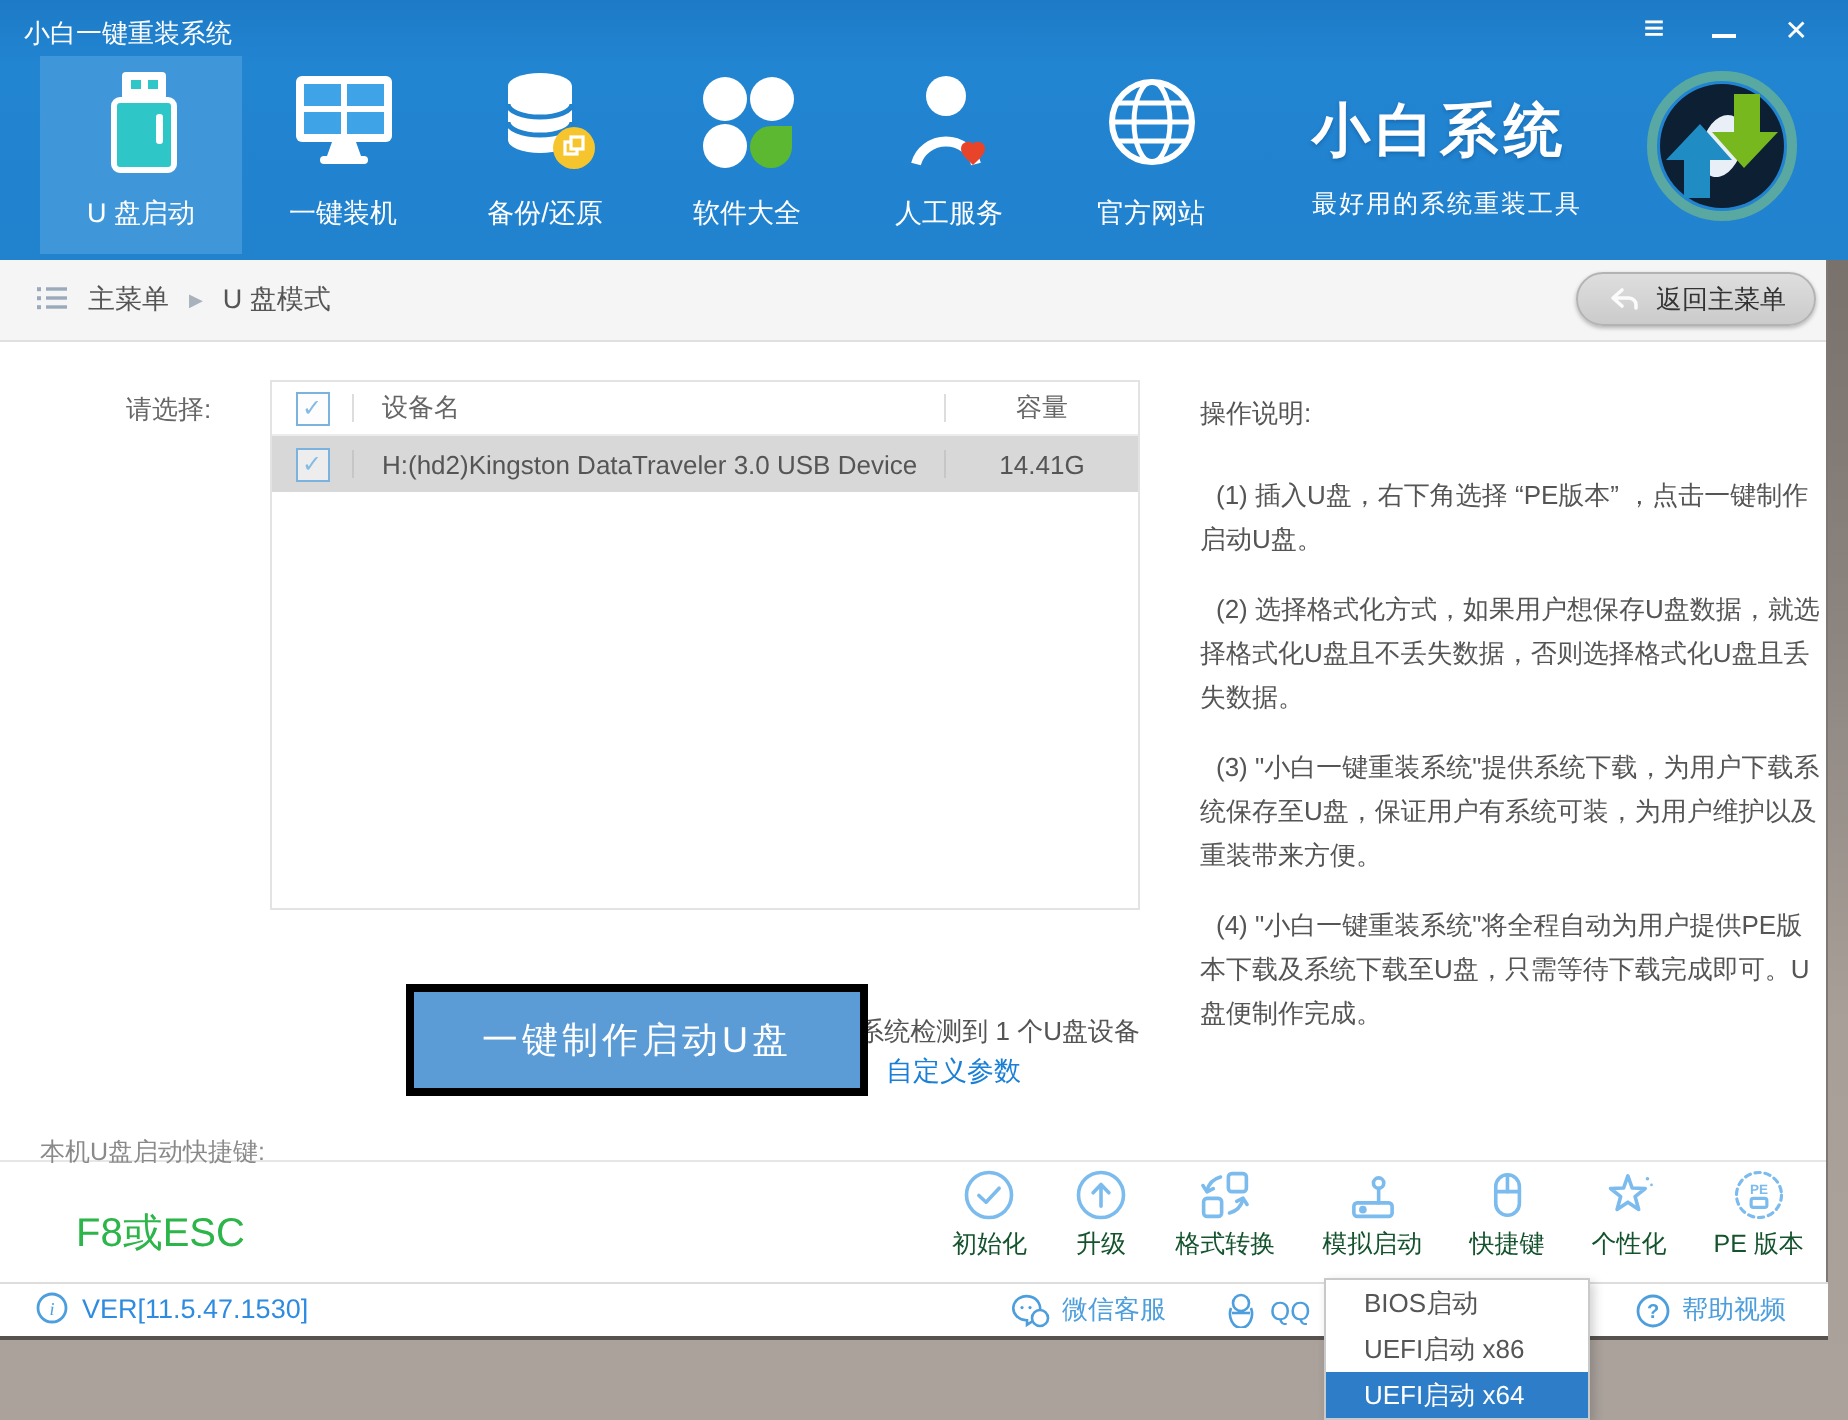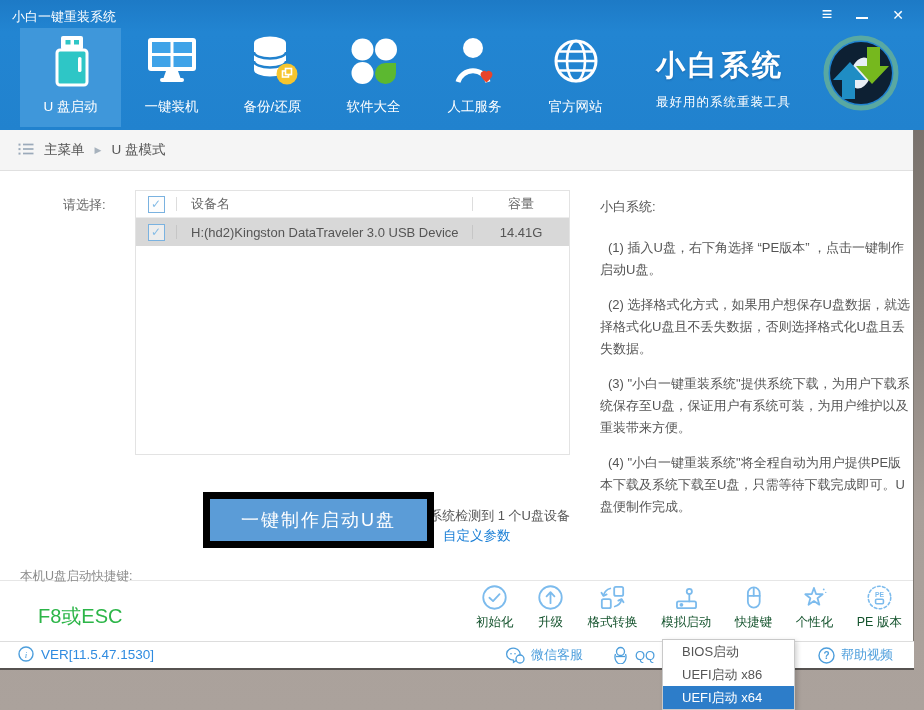--- a/index.html
+++ b/index.html
@@ -50,21 +50,21 @@
   .col-dev { flex:1; padding-left:14px; }
   .col-cap { width:96px; text-align:center; }
   .vdiv { width:1px; height:14px; background:#ddd; }
   .tdata .vdiv { background:#c6c6c6; }
   .cb { width:17px; height:17px; border:1px solid #7ab2e0; background:#fdfdfd; color:#85bce6;
     font-size:12px; display:flex; align-items:center; justify-content:center; cursor:pointer; }
   .tdata .cb { background:rgba(255,255,255,.55); }
   .detect-text { position:absolute; left:135px; top:463px; width:435px; text-align:right;
     font-size:13px; color:#555;margin-top:44px; }
   .make-btn { position:absolute; left:203px; top:492px; width:231px; height:56px;
-    background:#5b9cd7; border:7px solid #000000; color:#fff; font-size:18px; letter-spacing:2px;
+    background:#5b9cd7; border:4px solid #000000; color:#fff; font-size:18px; letter-spacing:2px;
     display:flex; align-items:center; justify-content:center; cursor:pointer; }
   .custom-link { position:absolute; left:443px; top:527px; font-size:13.5px; color:#1a7fd6; cursor:pointer; }
   .instructions { position:absolute; left:600px; top:196px; width:312px; color:#555; font-size:13px; line-height:22px; }
   .instructions h3 { font-size:13px; font-weight:normal; margin-bottom:19px; }
   .instructions p { margin-bottom:13px; text-indent:8px; }
   .footer-divider { position:absolute; left:0; top:580px; width:914px; height:1px; background:#e6e6e6; }
   
   .hotkey-label { position:absolute; left:20px; top:568px; font-size:12.5px; color:#8a8a8a; }
   .hotkey-value { position:absolute; left:38px; top:603px; font-size:20px; color:#2cb548; }
   .tools { position:absolute; left:476px; top:584px; width:426px; display:flex; justify-content:space-between; }
@@ -201,20 +201,26 @@
         <g fill="#9baaba">
           <rect x="0.5" y="1.6" width="2" height="2"></rect>
             <rect x="0.5" y="6.1" width="2" height="2"></rect>
             <rect x="0.5" y="10.6" width="2" height="2"></rect>
         </g>
       </svg>
     </span>
     <span>主菜单</span>
     <span class="crumb-sep">▶</span>
     <span>U 盘模式</span>
+    <div class="back-btn">
+      <svg width="17" height="13" viewBox="0 0 17 13">
+        <path d="M8 2 L3.5 6 L8 10 M3.5 6 H11.5 a3.5 3.5 0 0 1 3.5 3.5 V11" stroke="#fbfbfb" stroke-width="1.8" fill="none" stroke-linecap="round" stroke-linejoin="round"></path>
+      </svg>
+      <span>返回主菜单</span>
+    </div>
   </div>
 
   <div class="select-label">请选择:</div>
 
   <div class="dev-table">
     <div class="trow thead">
       <span class="col-check">
           <span class="cb">✓</span>
         </span>
       <span class="vdiv"></span>
@@ -232,21 +238,21 @@
       <span class="col-cap">14.41G</span>
     </div>
   </div>
 
   <div class="detect-text">系统检测到 1 个U盘设备</div>
 
   <div class="make-btn">一键制作启动U盘</div>
   <div class="custom-link">自定义参数</div>
 
   <div class="instructions">
-    <h3>小白系统:</h3>
+    <h3>操作说明:</h3>
     <p>(1) 插入U盘，右下角选择 “PE版本” ，点击一键制作启动U盘。</p>
     <p>(2) 选择格式化方式，如果用户想保存U盘数据，就选择格式化U盘且不丢失数据，否则选择格式化U盘且丢失数据。</p>
     <p>(3) "小白一键重装系统"提供系统下载，为用户下载系统保存至U盘，保证用户有系统可装，为用户维护以及重装带来方便。</p>
     <p>(4) "小白一键重装系统"将全程自动为用户提供PE版本下载及系统下载至U盘，只需等待下载完成即可。U盘便制作完成。</p>
   </div>
 
   <div class="footer-divider"></div>
 
   <div class="hotkey-label">本机U盘启动快捷键:</div>
   <div class="hotkey-value">F8或ESC</div>

